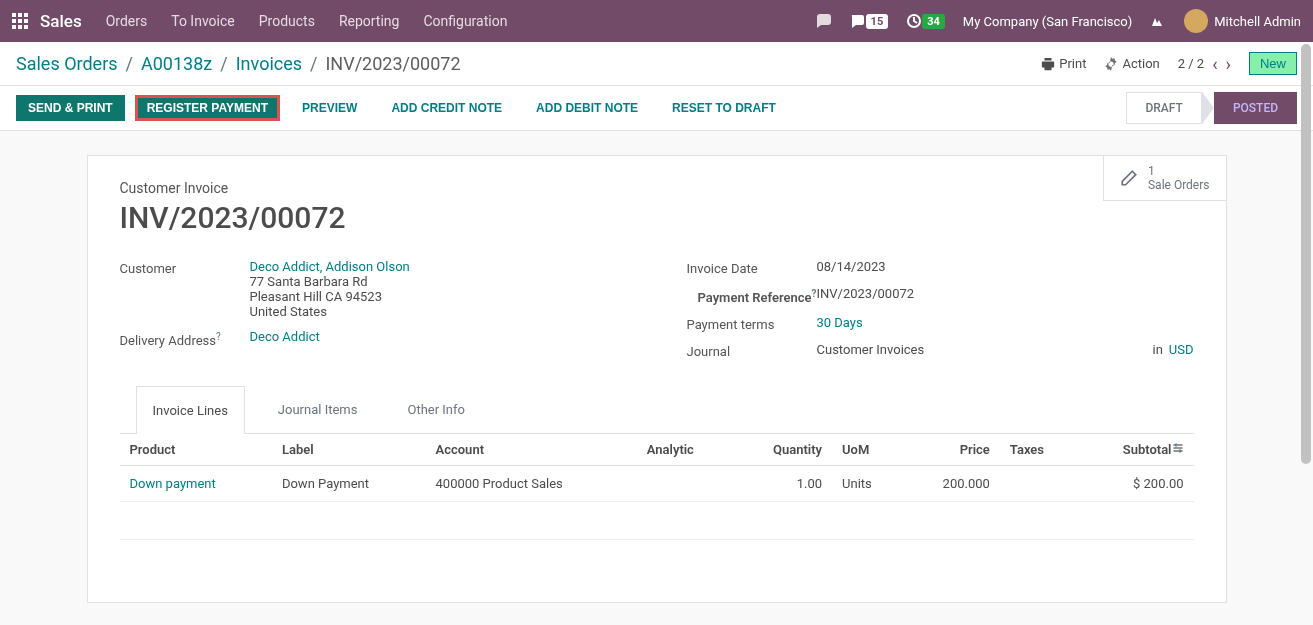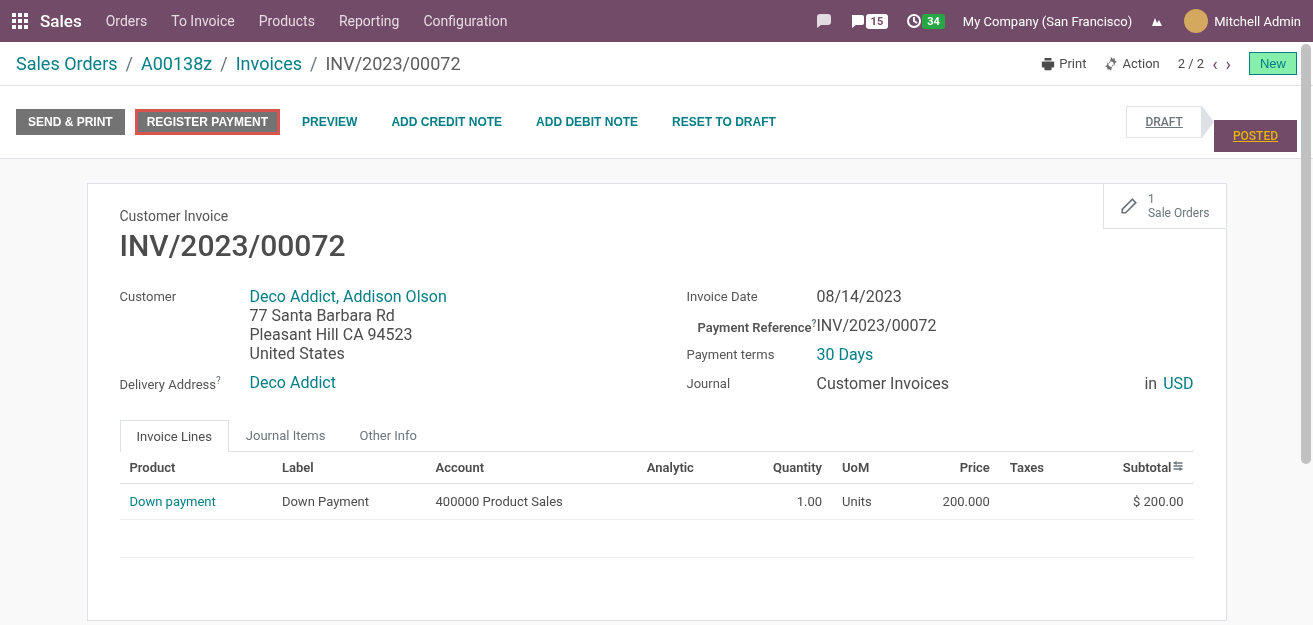--- a/index.html
+++ b/index.html
@@ -25,49 +25,49 @@
 .breadcrumb .sep { color: #6c757d; }
 .breadcrumb .current { color: #5f5e5e; }
 .cp-right { display: flex; align-items: center; gap: 18px; }
 .cp-btn { color: #4c4c4c; font-size: 13px; cursor: pointer; display: flex; align-items: center; gap: 4px; }
 .pager { display: flex; align-items: center; gap: 8px; color: #4c4c4c; }
 .pager-arrow { color: #714B67; font-size: 18px; cursor: pointer; line-height: 1; }
 .new-btn { border: 1px solid #017e84; color: #017e84; background: #86efac; padding: 3px 10px; cursor: pointer; font-size: 13px; }
 
 .action-bar { background: #fff; border-bottom: 1px solid #dee2e6; display: flex; align-items: center; padding: 6px 16px; position: relative; }
 .action-buttons { display: flex; gap: 10px; align-items: center; }
-.btn-primary { background: #737373; color: #fff; border: none; padding: 6px 12px; font-weight: 600; font-size: 12px; cursor: pointer; }
+.btn-primary { background: #0f766e; color: #fff; border: none; padding: 6px 12px; font-weight: 600; font-size: 12px; cursor: pointer; }
 .btn-secondary { background: #fff; color: #017e84; border: none; padding: 6px 12px; font-weight: 600; font-size: 12px; cursor: pointer; }
 .highlight-red { border: 3px solid #d9534f; padding: 3px 9px; }
 .status-bar { margin-left: auto; display: flex; align-items: center; }
-.status-step { padding: 8px 18px; font-size: 12px; font-weight: 500; color: #6c757d; background: #fff; border: 1px solid #dee2e6; position: relative; text-decoration: underline; }
-.status-step.active { background: #714B67; color: #eab308; border-color: #714B67; margin-top: 28px; }
+.status-step { padding: 8px 18px; font-size: 12px; font-weight: 500; color: #6c757d; background: #fff; border: 1px solid #dee2e6; position: relative; }
+.status-step.active { background: #714B67; color: #c4b5fd; border-color: #714B67; }
 .arrow-shape { width: 0; height: 0; border-top: 16px solid transparent; border-bottom: 16px solid transparent; border-left: 12px solid #dee2e6; }
 
 .content-area { padding: 24px 40px; background: #f9f9f9; height: calc(625px - 42px - 50px - 44px); overflow-y: auto; }
 .form-sheet { background: #fff; border: 1px solid #dee2e6; max-width: 1140px; margin: 0 auto; position: relative; }
 .button-box { position: absolute; top: 0; right: 0; border-left: 1px solid #dee2e6; border-bottom: 1px solid #dee2e6; padding: 8px 16px; display: flex; align-items: center; gap: 10px; cursor: pointer; }
 .button-box .stat-icon { color: #6c757d; }
 .button-box .stat-text { display: flex; flex-direction: column; font-size: 12px; color: #6c757d; }
 
 .sheet-inner { padding: 24px 32px; }
 .sheet-title-label { font-size: 14px; color: #555; margin-bottom: 4px; }
 .sheet-title { font-size: 30px; font-weight: 500; color: #4c4c4c; margin-bottom: 24px; }
 
 .form-cols { display: flex; gap: 60px; }
 .form-col { flex: 1; }
 .field-row { display: flex; margin-bottom: 10px; align-items: flex-start; }
 .field-label { width: 130px; color: #555; font-size: 13px; padding-top: 2px; }
 .field-label.bold { font-weight: 600; text-align: right; }
-.field-value { flex: 1; font-size: 16px; color: #4c4c4c; }
+.field-value { flex: 1; font-size: 13px; color: #4c4c4c; }
 .field-value a, .link { color: #017e84; cursor: pointer; }
 .q-mark { color: #6c757d; font-size: 10px; vertical-align: super; }
 
 .tabs { display: flex; border-bottom: 1px solid #dee2e6; margin-top: 16px; }
-.tab { padding: 8px 16px; color: #6c757d; cursor: pointer; font-size: 13px; border: 1px solid transparent; border-bottom: none; }
+.tab { padding: 16px 16px; color: #6c757d; cursor: pointer; font-size: 13px; border: 1px solid transparent; border-bottom: none; margin-left: 16px; }
 .tab.active { background: #fff; border-color: #dee2e6; color: #4c4c4c; position: relative; top: 1px; }
 
 .line-table { width: 100%; border-collapse: collapse; margin-top: 0; }
 .line-table th { text-align: left; padding: 8px 10px; font-weight: 600; font-size: 13px; border-bottom: 1px solid #dee2e6; color: #4c4c4c; }
 .line-table th.right { text-align: right; }
 .line-table td { padding: 10px 10px; font-size: 13px; border-bottom: 1px solid #eee; }
 .line-table td.right { text-align: right; }
 .settings-icon { float: right; color: #6c757d; cursor: pointer; }
 
 .scrollbar-fake { position: absolute; right: 2px; top: 44px; width: 10px; height: 420px; background: #c1c1c1; border-radius: 5px; }

